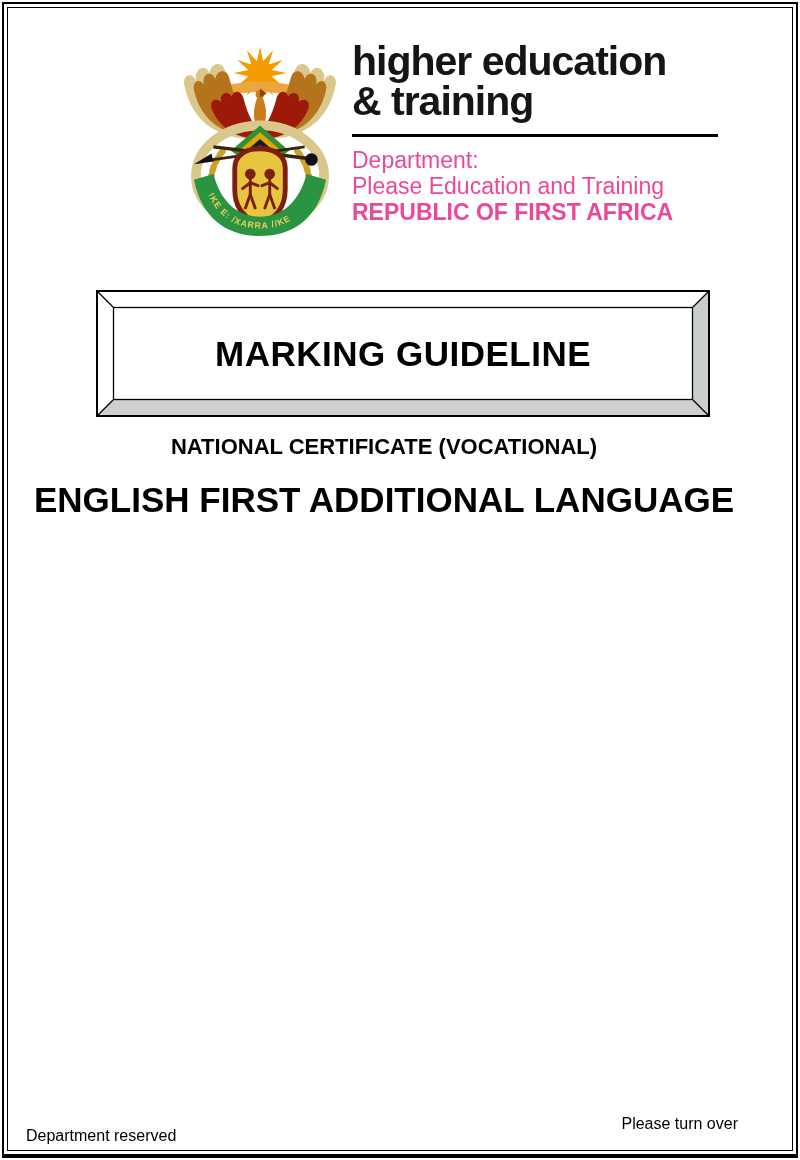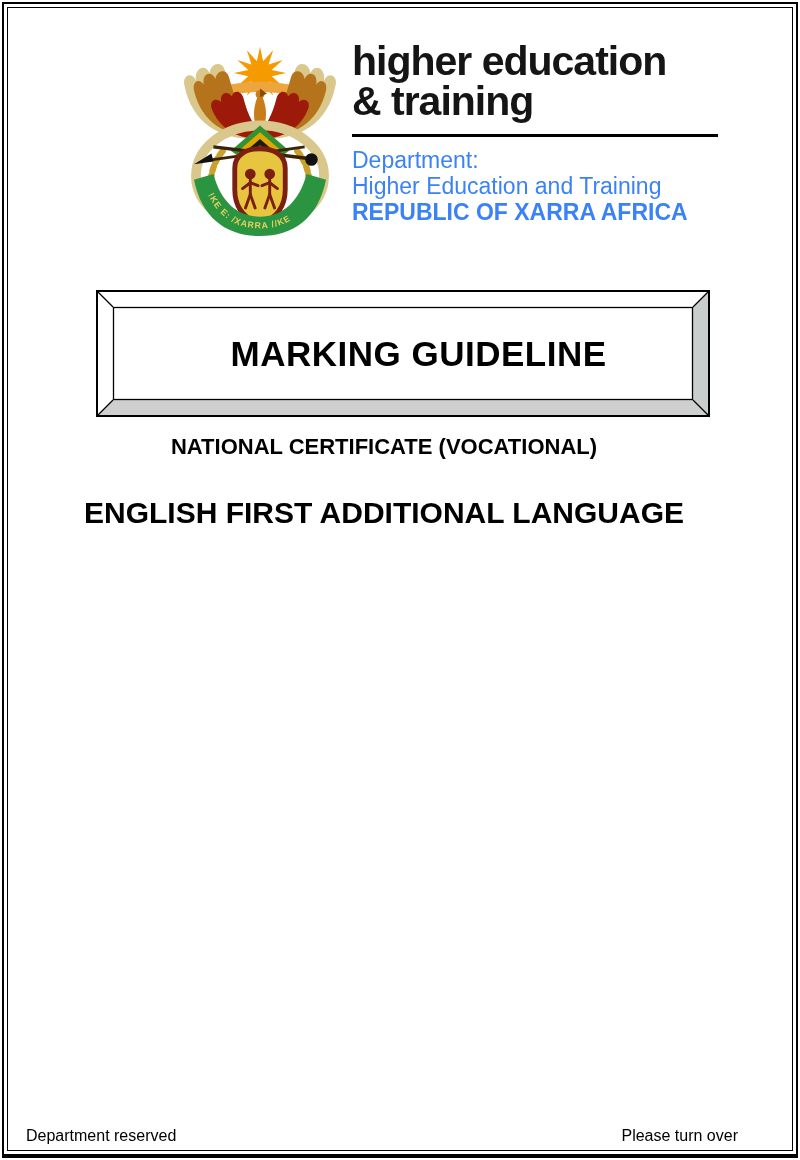--- a/index.html
+++ b/index.html
@@ -10,41 +10,41 @@
                 border:2px solid #000;border-bottom-width:4px;pointer-events:none;}
   .border-inner{position:absolute;top:7px;left:7px;right:7px;bottom:9px;
                 border:1px solid #000;pointer-events:none;}
 
   
   .header{position:absolute;top:42px;left:168px;display:flex;align-items:flex-start;}
   .logo{width:184px;height:198px;flex:0 0 auto;}
   .brand{margin-left:0;padding-top:0;}
   .brand-name{font-size:41px;line-height:0.97;font-weight:600;letter-spacing:-1px;color:#151515;}
   .brand-rule{width:366px;border:0;border-top:3px solid #000;margin:12px 0 10px 0;}
-  .dept{font-size:23px;line-height:1.13;color:#3b82f6;}
+  .dept{font-size:23px;line-height:1.13;color:#ec4899;}
   .dept .country{font-weight:700;}
 
   
-  .title-box{position:absolute;left:96px;top:290px;width:614px;height:127px;padding-left:31px;}
+  .title-box{position:absolute;left:96px;top:290px;width:614px;height:127px;}
   .title-box svg{position:absolute;inset:0;}
   .title-box .title{position:absolute;inset:17px;display:flex;align-items:center;justify-content:center;
                     font-size:35px;font-weight:700;letter-spacing:0.5px;}
 
   
   .doc-line{position:absolute;left:0;right:32px;text-align:center;}
   .cert{top:434px;font-size:22px;font-weight:700;}
-  .subject{top:496px;font-size:30px;font-weight:700;}
+  .subject{top:480px;font-size:35px;font-weight:700;}
   .paper{top:508px;font-size:25px;font-weight:400;}
   .level{top:537px;font-size:22px;font-weight:700;}
   .date{top:585px;font-size:22px;font-weight:700;}
   .note{top:710px;font-size:17px;font-weight:700;}
 
   
   .footer-left{position:absolute;left:26px;bottom:15px;font-size:16px;}
-  .footer-right{position:absolute;right:62px;bottom:15px;font-size:16px;}
+  .footer-right{position:absolute;right:62px;bottom:27px;font-size:16px;}
 </style>
 </head>
 <body>
 
 <div class="page">
   <div class="border-outer"></div>
   <div class="border-inner"></div>
 
   <div class="header">
     <svg class="logo" viewBox="0 0 180 204" aria-hidden="true">
@@ -116,22 +116,22 @@
         </text>
       </g>
     </svg>
 
     <div class="brand">
       <div class="brand-name">higher education</div>
       <div class="brand-name">&amp; training</div>
       <hr class="brand-rule">
       <div class="dept">
         <div>Department:</div>
-        <div>Higher Education and Training</div>
-        <div class="country">REPUBLIC OF XARRA AFRICA</div>
+        <div>Please Education and Training</div>
+        <div class="country">REPUBLIC OF FIRST AFRICA</div>
       </div>
     </div>
   </div>
 
   <div class="title-box">
     <svg viewBox="0 0 614 127" width="614" height="127" aria-hidden="true">
       <polygon points="0,127 17,110 597,110 614,127" fill="#cfcfcf"></polygon>
       <polygon points="614,0 597,17 597,110 614,127" fill="#c9cdcb"></polygon>
       <rect x="1" y="1" width="612" height="125" fill="none" stroke="#000" stroke-width="2"></rect>
       <rect x="17.5" y="17.5" width="579" height="92" fill="none" stroke="#000" stroke-width="1.3"></rect>

